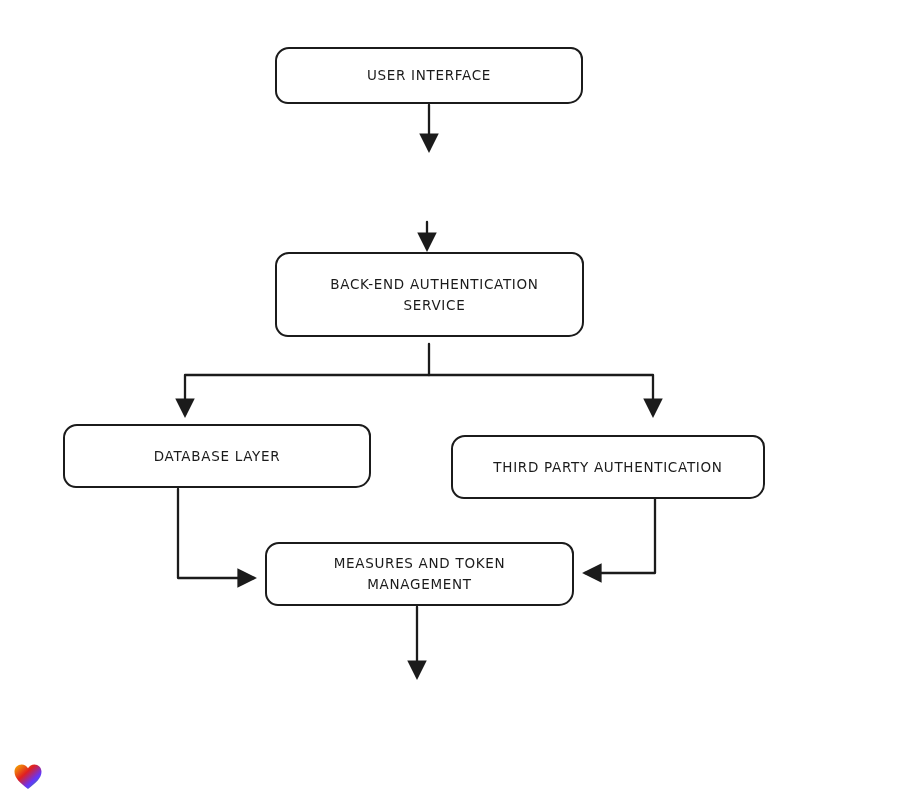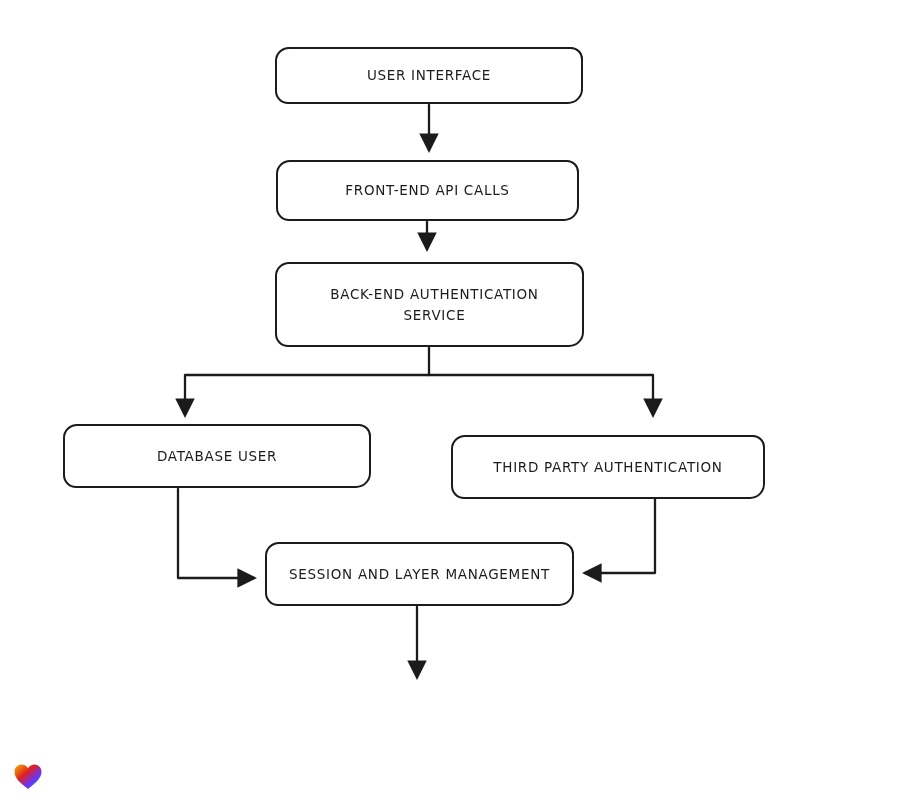--- a/index.html
+++ b/index.html
@@ -36,21 +36,21 @@
     color: #1b1b1b;
     font-size: 13.5px;
     letter-spacing: 0.7px;
     line-height: 1.55;
     padding: 6px 22px;
     cursor: default;
   }
   .node span { display: inline-block; }
   #n-user-interface        { left: 275px; top: 47px;  width: 308px; height: 57px; }
   #n-front-end-api-calls   { left: 276px; top: 160px; width: 303px; height: 61px; }
-  #n-back-end-auth         { left: 275px; top: 262px; width: 309px; height: 85px; padding-left: 32px; }
+  #n-back-end-auth         { left: 275px; top: 252px; width: 309px; height: 85px; padding-left: 32px; }
   #n-database-layer        { left: 63px;  top: 424px; width: 308px; height: 64px; }
   #n-third-party-auth      { left: 451px; top: 424px; width: 314px; height: 64px; margin-top: 11px; }
   #n-session-token-mgmt    { left: 265px; top: 542px; width: 309px; height: 64px; }
   #n-security-measures     { left: 268px; top: 687px; width: 306px; height: 58px; }
   .logo {
     position: absolute;
     left: 12px;
     top: 761px;
     width: 32px;
     height: 32px;
@@ -76,38 +76,35 @@
       <path d="M178,489 L178,578 L254,578" marker-end="url(#arrow)"></path>
       <path d="M655,489 L655,573 L585,573" marker-end="url(#arrow)"></path>
       <path d="M417,607 L417,677" marker-end="url(#arrow)"></path>
     </g>
   </svg>
 
   <div class="node" id="n-user-interface">
     <span>USER INTERFACE</span>
   </div>
 
-  <div class="node" id="n-front-end-api-calls">
-    <span>FRONT-END API CALLS</span>
-  </div>
 
   <div class="node" id="n-back-end-auth">
     <span>BACK-END AUTHENTICATION SERVICE</span>
   </div>
 
   <div class="node" id="n-database-layer">
-    <span>DATABASE USER</span>
+    <span>DATABASE LAYER</span>
   </div>
 
   <div class="node" id="n-third-party-auth">
     <span>THIRD PARTY AUTHENTICATION</span>
   </div>
 
   <div class="node" id="n-session-token-mgmt">
-    <span>SESSION AND LAYER MANAGEMENT</span>
+    <span>MEASURES AND TOKEN MANAGEMENT</span>
   </div>
 
 
   <svg class="logo" viewBox="0 0 32 32" xmlns="http://www.w3.org/2000/svg">
     <defs>
       <linearGradient id="heartGrad" x1="0" y1="0" x2="1" y2="1">
         <stop offset="0%" stop-color="#f7b500"></stop>
         <stop offset="38%" stop-color="#e02020"></stop>
         <stop offset="68%" stop-color="#6236ff"></stop>
         <stop offset="100%" stop-color="#2fb344"></stop>

